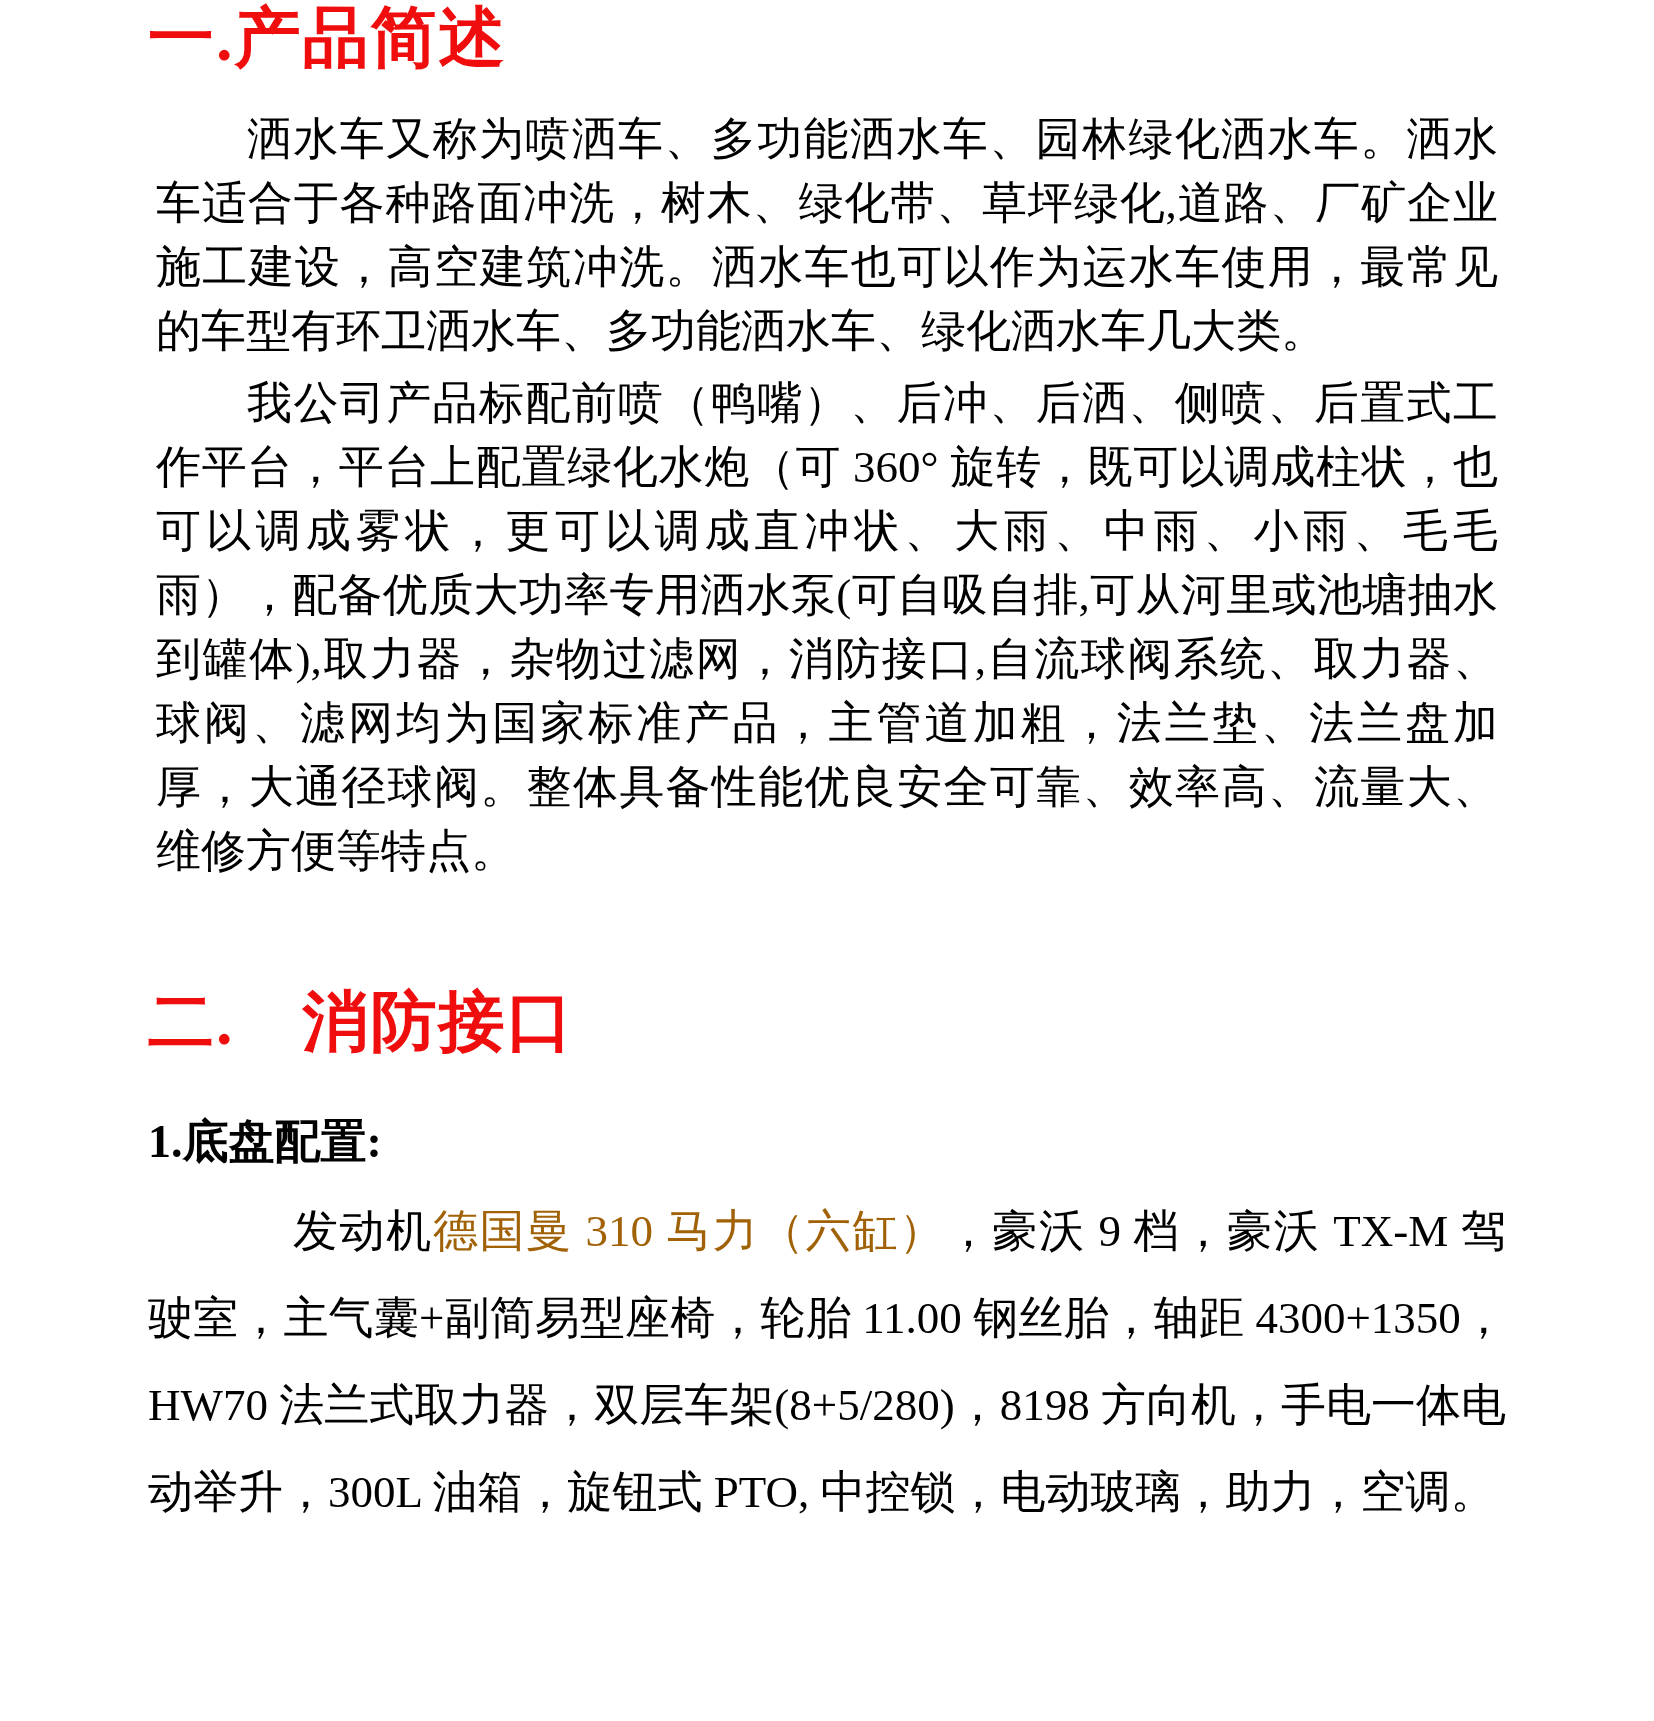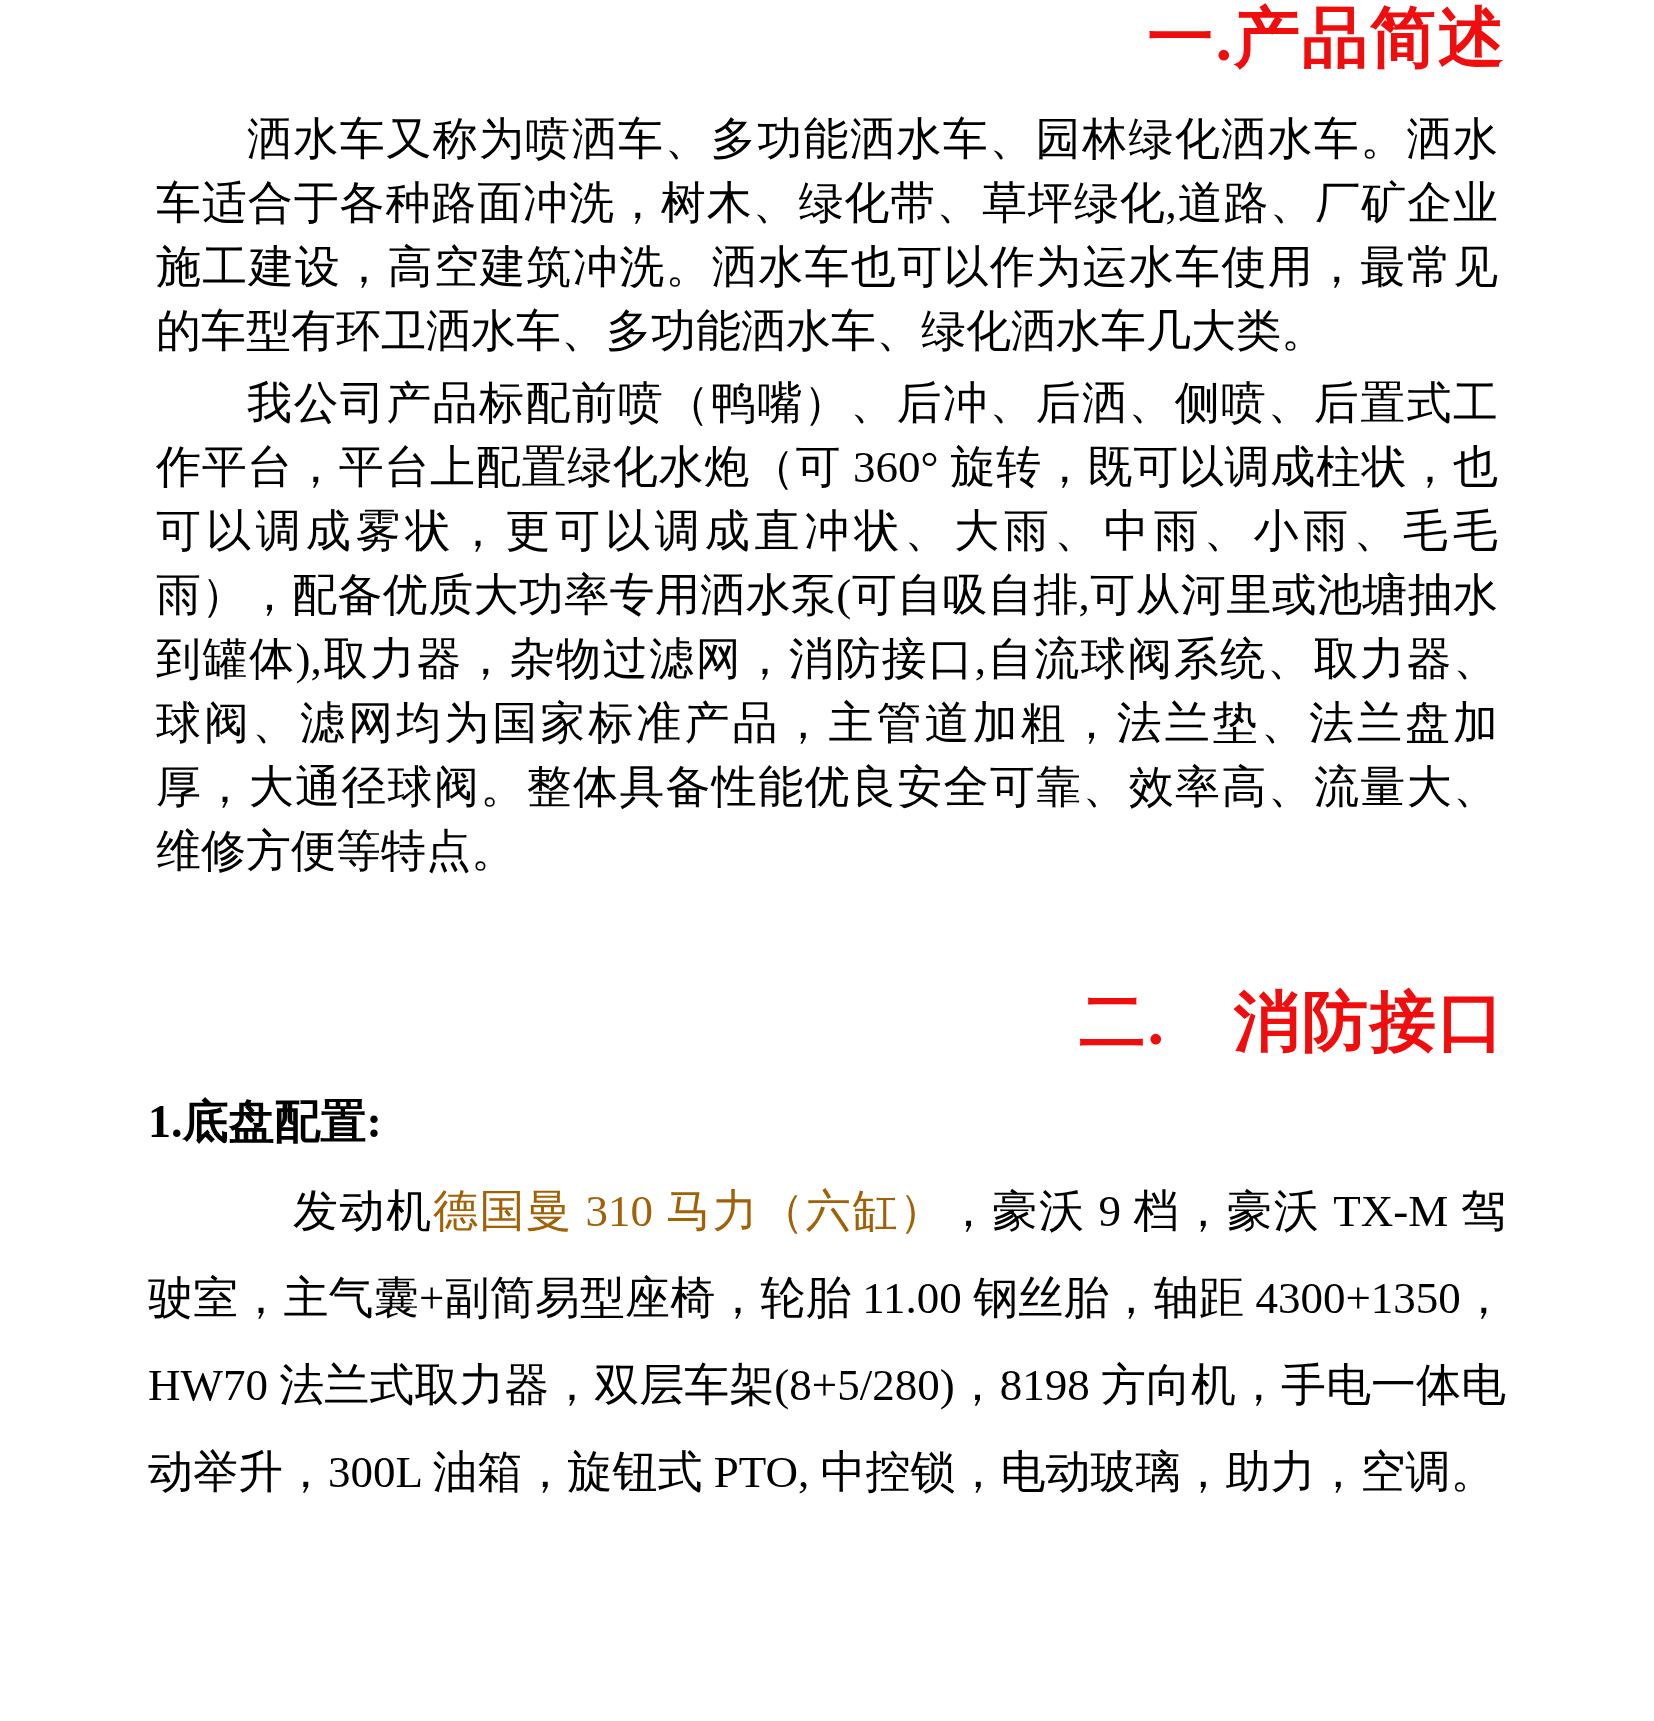--- a/index.html
+++ b/index.html
@@ -17,21 +17,21 @@
   .page {
     box-sizing: border-box;
     width: 1654px;
     height: 1721px;
     padding: 0 148px;
     background: #ffffff;
   }
   .h-red {
     color: #f00d0d;
     font-weight: bold;
-    text-align: right;
+    text-align: left;
     letter-spacing: 2px;
   }
   h1.title-1 {
     font-size: 66px;
     line-height: 72px;
     margin: 2px 0 33px 0;
   }
   h2.title-2 {
     font-size: 66px;
     line-height: 100px;
@@ -42,21 +42,21 @@
     line-height: 64px;
     text-align: justify;
     text-justify: inter-ideograph;
     margin: 8px;
     text-indent: 91px;
   }
   h3.sub-heading {
     font-size: 46px;
     line-height: 60px;
     font-weight: bold;
-    margin: 20px 0 0 0;
+    margin: 40px 0 0 0;
     color: #000000;
   }
   p.chassis-par {
     font-size: 45px;
     line-height: 87px;
     text-align: justify;
     text-justify: inter-ideograph;
     margin: 16px 0 0 0;
     text-indent: 145px;
   }

